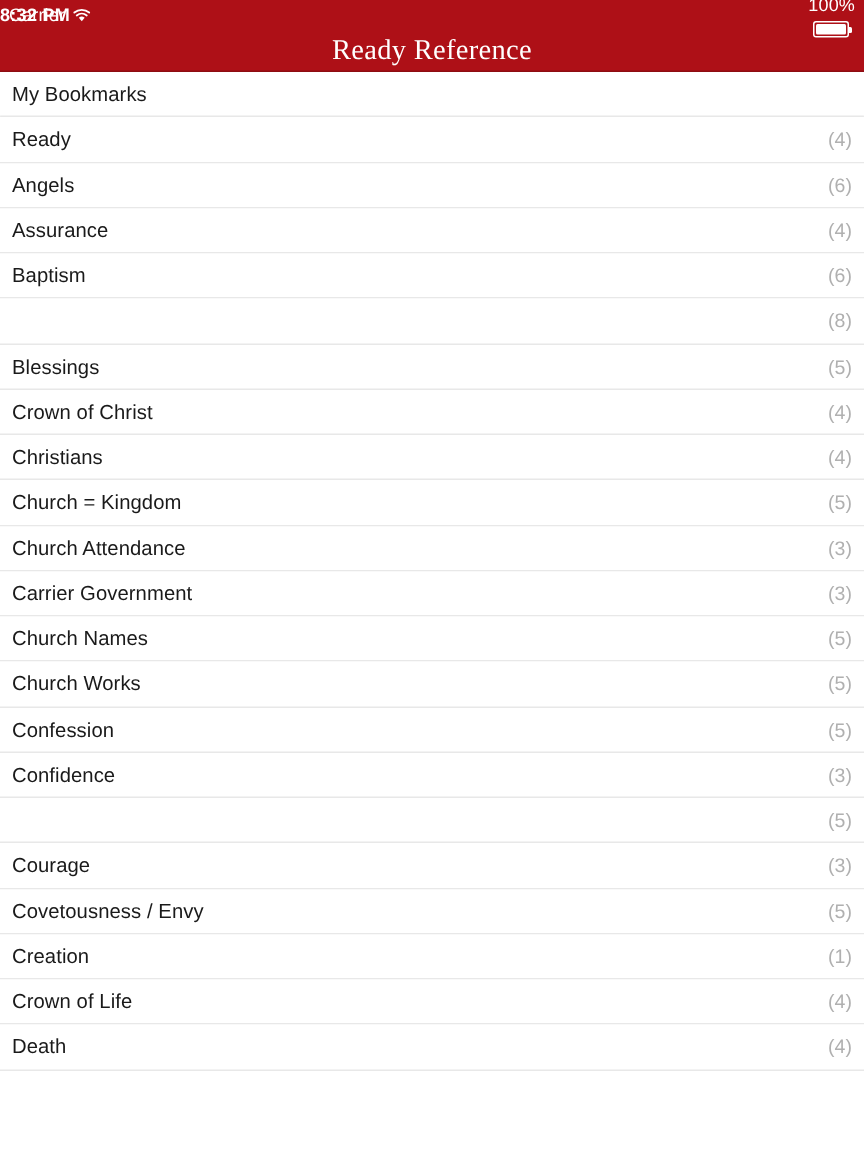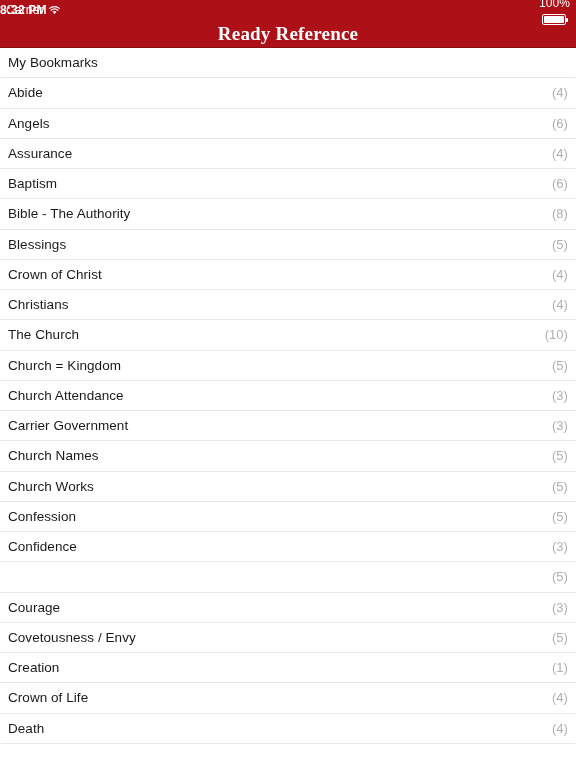--- a/index.html
+++ b/index.html
@@ -97,21 +97,21 @@
     height:28px;
     background:#AE1017;
     display:flex;
     align-items:center;
     justify-content:center;
     border-bottom:1px solid #8d0d12;
   }
   .nav-title {
     font-family:"Liberation Serif", serif;
     font-size:19px;
-    font-weight:bold;
+    font-weight:normal;
     color:#ffffff;
     letter-spacing:.2px;
   }
 
   
   .list {
     flex:1 1 auto;
     background:#ffffff;
     overflow:hidden;
     border-radius:31px;
@@ -166,54 +166,49 @@
   <div class="nav-bar">
     <span class="nav-title">Ready Reference</span>
   </div>
 
   <div class="list" id="topic-list">
       <div class="list-row">
         <span class="row-label">My Bookmarks</span>
         <span class="row-count"></span>
       </div>
       <div class="list-row">
-        <span class="row-label">Abide</span>
+        <span class="row-label">Ready</span>
         <span class="row-count">(4)</span>
       </div>
       <div class="list-row">
         <span class="row-label">Angels</span>
         <span class="row-count">(6)</span>
       </div>
       <div class="list-row">
         <span class="row-label">Assurance</span>
         <span class="row-count">(4)</span>
       </div>
       <div class="list-row">
         <span class="row-label">Baptism</span>
         <span class="row-count">(6)</span>
       </div>
       <div class="list-row">
-        <span class="row-label">Bible - The Authority</span>
         <span class="row-count">(8)</span>
       </div>
       <div class="list-row">
         <span class="row-label">Blessings</span>
         <span class="row-count">(5)</span>
       </div>
       <div class="list-row">
         <span class="row-label">Crown of Christ</span>
         <span class="row-count">(4)</span>
       </div>
       <div class="list-row">
         <span class="row-label">Christians</span>
         <span class="row-count">(4)</span>
-      </div>
-      <div class="list-row">
-        <span class="row-label">The Church</span>
-        <span class="row-count">(10)</span>
       </div>
       <div class="list-row">
         <span class="row-label">Church = Kingdom</span>
         <span class="row-count">(5)</span>
       </div>
       <div class="list-row">
         <span class="row-label">Church Attendance</span>
         <span class="row-count">(3)</span>
       </div>
       <div class="list-row">

